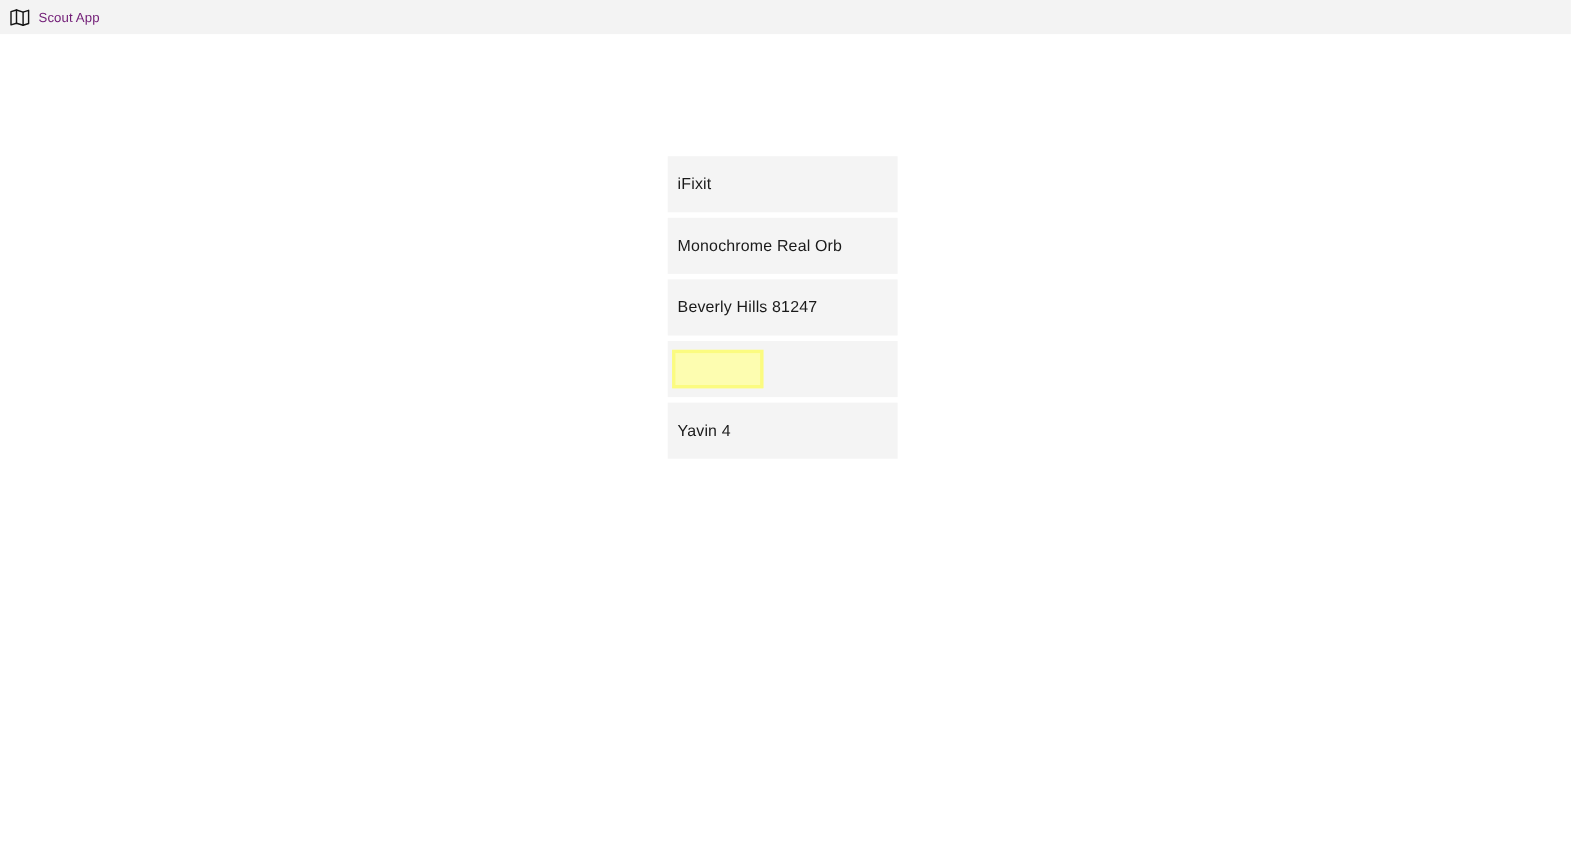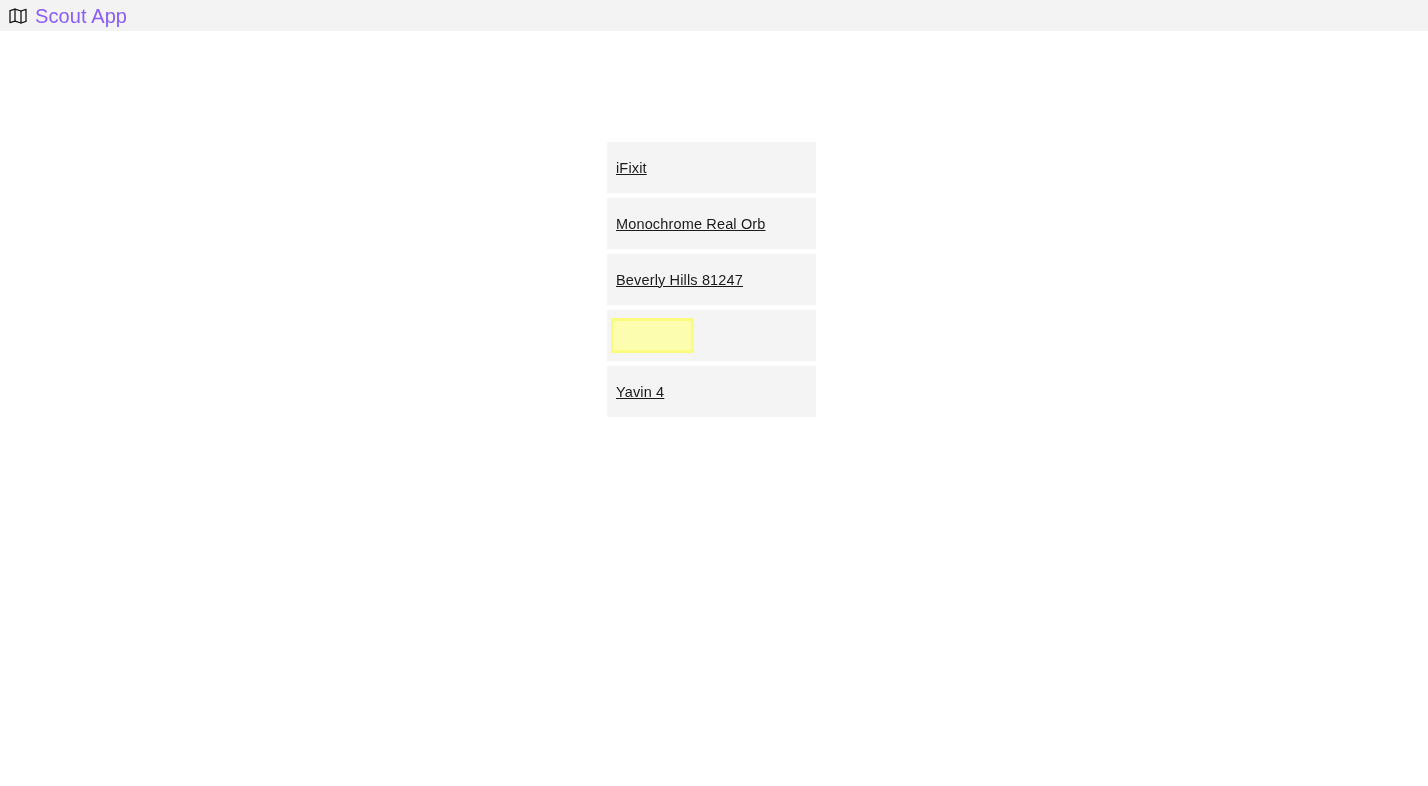--- a/index.html
+++ b/index.html
@@ -34,23 +34,23 @@
     display: inline-flex;
     align-items: center;
     justify-content: center;
     margin-right: 7px;
     flex: 0 0 auto;
   }
   .appbar-icon svg {
     display: block;
   }
   .appbar-title {
-    font-size: 20px;
+    font-size: 12px;
     line-height: 20px;
-    color: #8b5cf6;
+    color: #701a75;
     letter-spacing: 0.1px;
     white-space: nowrap;
   }
 
   
   .list-wrap {
     position: absolute;
     left: 607px;
     top: 142px;
     width: 209px;
@@ -67,21 +67,20 @@
   }
   .list-item:last-child {
     margin-bottom: 0;
   }
   .list-item-label {
     font-size: 14.5px;
     line-height: 18px;
     color: #1a1a1a;
     letter-spacing: 0.15px;
     white-space: nowrap;
-    text-decoration: underline;
   }
 
   
   .list-item.is-highlighted {
     padding-left: 4px;
   }
   .highlight-box {
     width: 83px;
     height: 35px;
     background: #fdfdb0;

